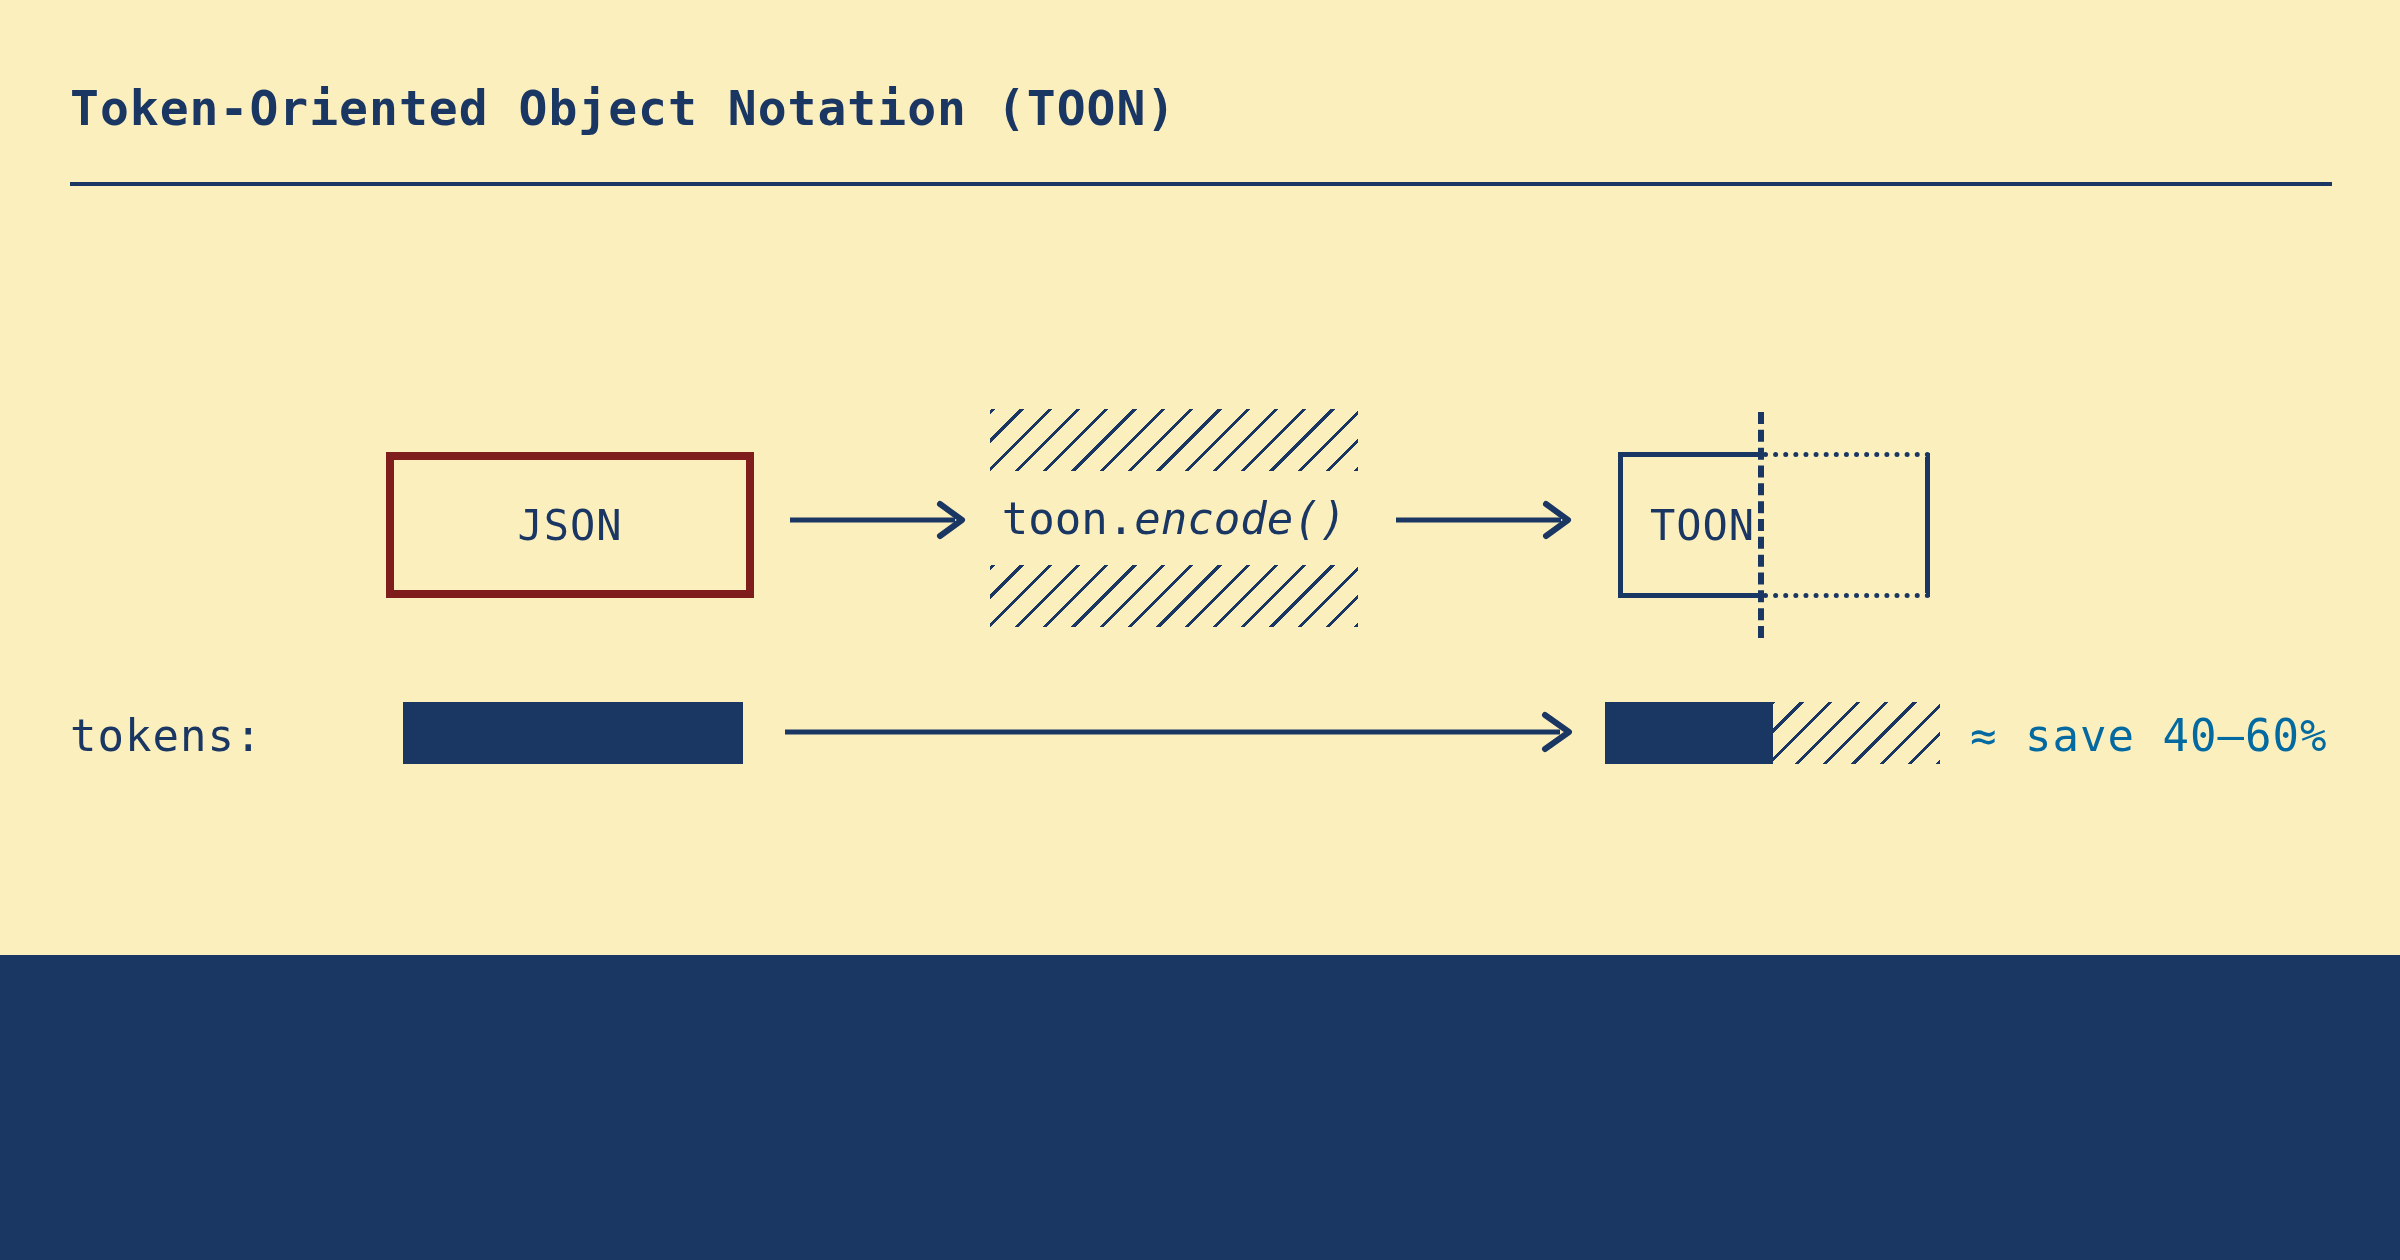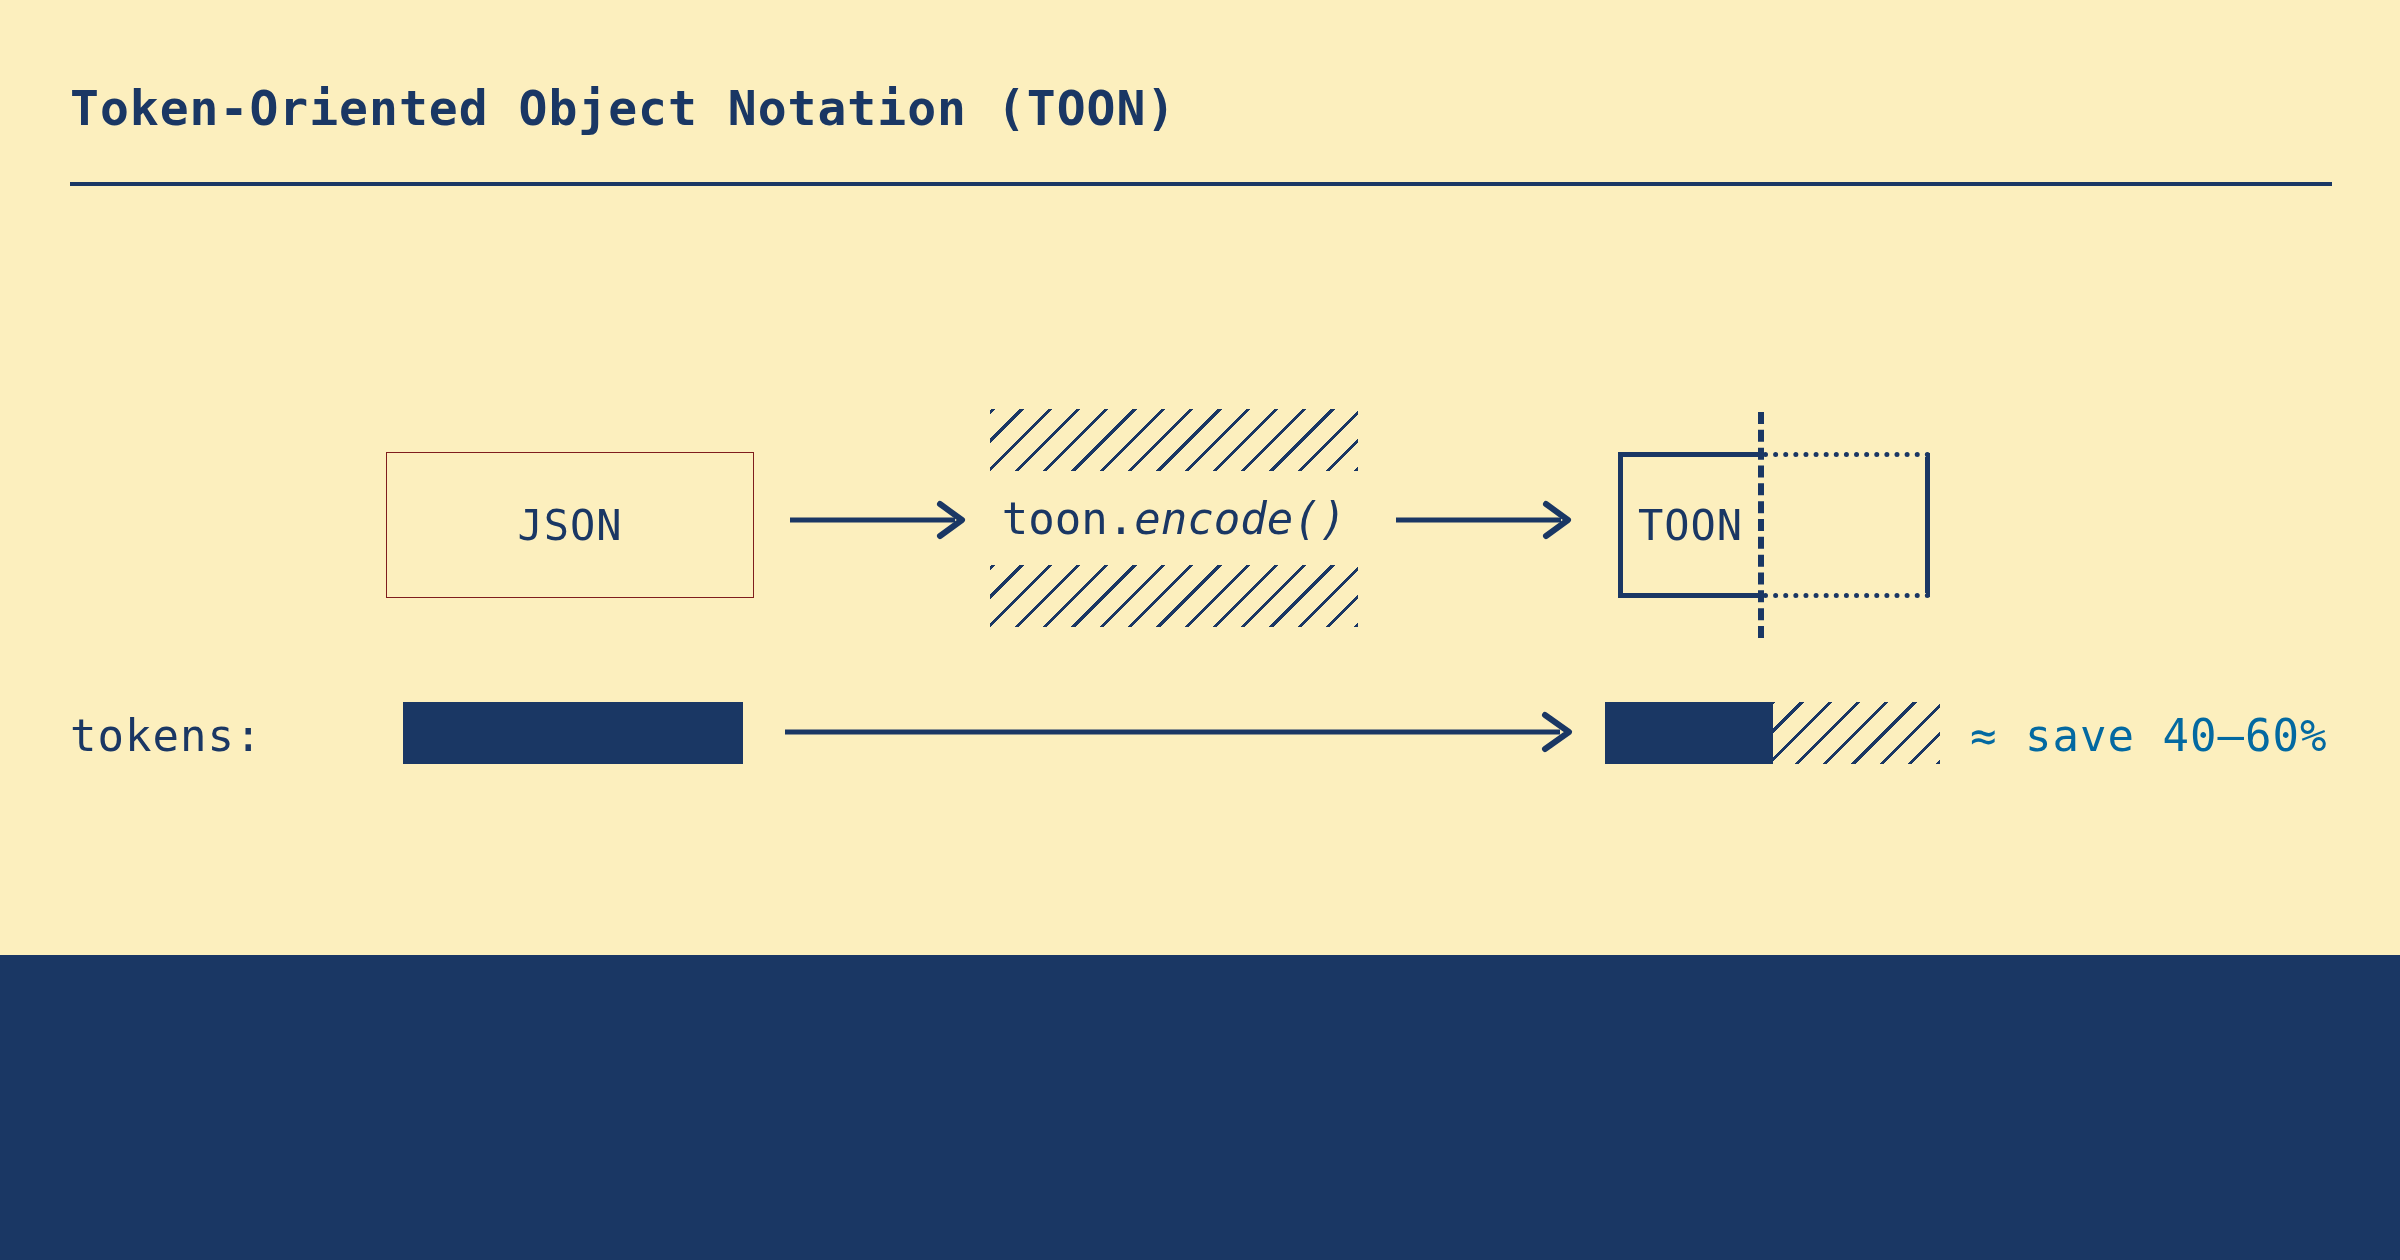--- a/index.html
+++ b/index.html
@@ -39,21 +39,21 @@
   #diagram {
     position: absolute;
     left: 0;
     top: 0;
     width: 2400px;
     height: 955px;
   }
 
   .flow-box {
     position: absolute;
-    border: 1px solid #7f1d1d;
+    border: 8px solid #7f1d1d;
     box-sizing: border-box;
     background: transparent;
   }
   #json-box {
     left: 386px;
     top: 452px;
     width: 368px;
     height: 146px;
   }
   .flow-box-label {
@@ -122,21 +122,21 @@
     left: 0;
     top: 0;
     width: 145px;
     height: 146px;
     border: 5px solid #1A3764;
     border-right: none;
     box-sizing: border-box;
   }
   #toon-solid-label {
     position: absolute;
-    left: 0;
+    left: 12px;
     top: 0;
     width: 145px;
     height: 146px;
     display: flex;
     align-items: center;
     justify-content: center;
     font-size: 42px;
     color: #1A3764;
     letter-spacing: 1px;
   }

